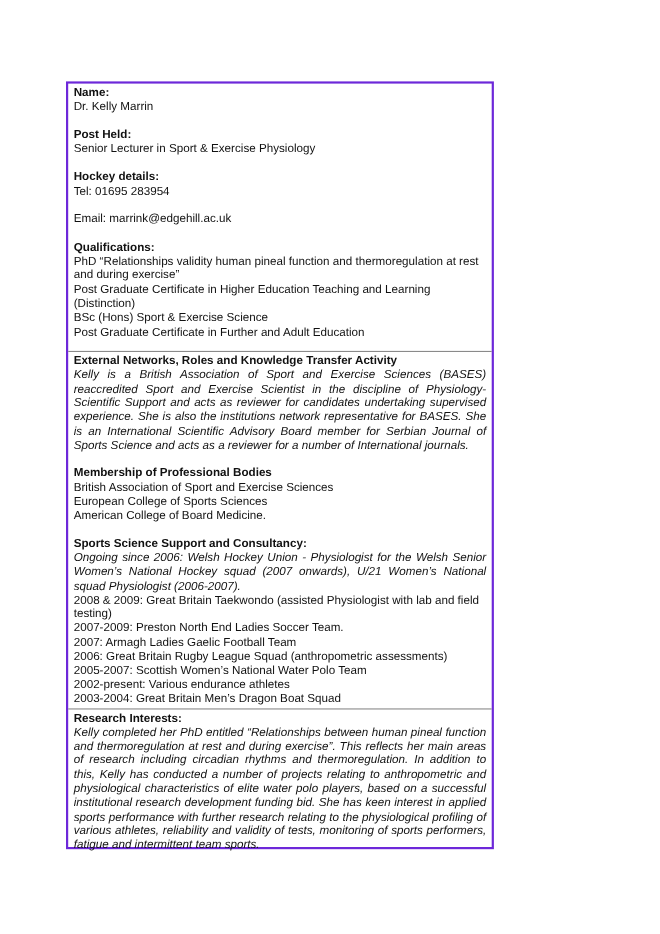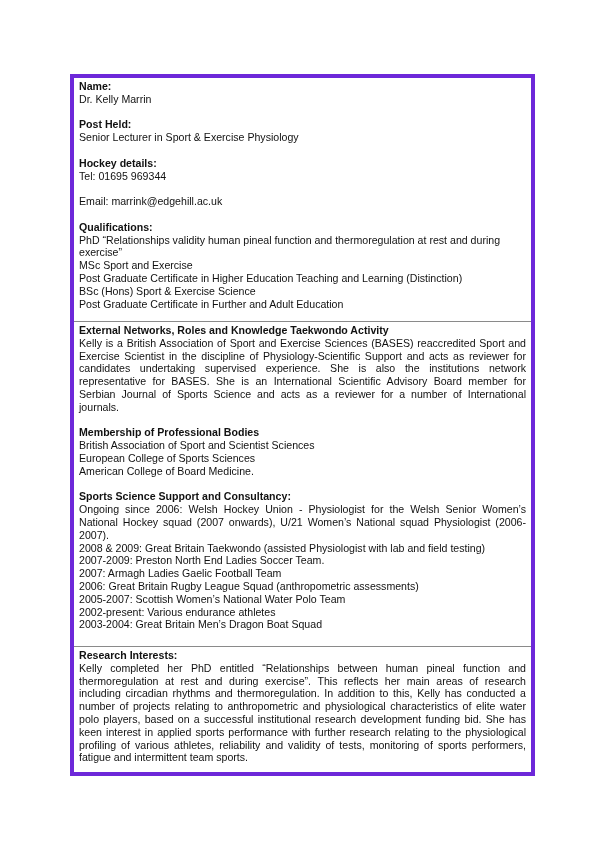--- a/index.html
+++ b/index.html
@@ -1,60 +1,59 @@
 <!DOCTYPE html>
 <html><head>
 <meta charset="utf-8">
 <style>
   html, body { margin: 0; padding: 0; background: #ffffff; }
   body { width: 600px; height: 849px; position: relative; overflow: hidden;
          font-family: "Liberation Sans", sans-serif; color: #111; }
-  .frame { position: absolute; left: 70px; top: 74px; width: 465px;
-           border: 4px solid #6d28d9; box-sizing: border-box; }
+  .frame { position: absolute; left: 60px; top: 74px; width: 389px;
+           border: 2px solid #6d28d9; box-sizing: border-box; }
   .cell { padding: 2px 5px 4px 5px; font-size: 10.6px; line-height: 12.8px; }
   .cell + .cell { border-top: 1.5px solid #8a8a8a; }
   .h { font-weight: bold; display: block; }
   .line { display: block; }
   .gap { height: 12.8px; }
-  .just { text-align: justify; }
+  .just { text-align: justify; font-style: italic; }
   .c1 { height: 237px; }
   .c2 { height: 325px; box-sizing: border-box; }
   .c3 { height: 126px; box-sizing: border-box; }
 </style>
 </head>
 <body>
 
 <div class="frame">
 
   <div class="cell c1">
     <span class="h">Name:</span>
     <span class="line">Dr. Kelly Marrin</span>
     <div class="gap"></div>
     <span class="h">Post Held:</span>
     <span class="line">Senior Lecturer in Sport &amp; Exercise Physiology</span>
     <div class="gap"></div>
     <span class="h">Hockey details:</span>
-    <span class="line">Tel: 01695 969344</span>
+    <span class="line">Tel: 01695 283954</span>
     <div class="gap"></div>
     <span class="line">Email: marrink@edgehill.ac.uk</span>
     <div class="gap"></div>
     <span class="h">Qualifications:</span>
     <span class="line">PhD “Relationships validity human pineal function and   thermoregulation at rest and during exercise”</span>
-    <span class="line">MSc Sport  and Exercise</span>
     <span class="line">Post Graduate Certificate in Higher Education Teaching and Learning (Distinction)</span>
     <span class="line">BSc (Hons) Sport &amp; Exercise Science</span>
     <span class="line">Post Graduate Certificate in Further and Adult Education</span>
   </div>
 
   <div class="cell c2">
-    <span class="h">External Networks, Roles and Knowledge Taekwondo Activity</span>
+    <span class="h">External Networks, Roles and Knowledge Transfer Activity</span>
     <div class="just">Kelly is a British Association of Sport and Exercise Sciences (BASES) reaccredited Sport and Exercise Scientist in the discipline of Physiology-Scientific Support and acts as reviewer for candidates undertaking supervised experience. She is also the institutions network representative for BASES. She is an International Scientific Advisory Board member for Serbian Journal of Sports Science and acts as a reviewer for a number of International journals.</div>
     <div class="gap"></div>
     <span class="h">Membership of Professional Bodies</span>
-    <span class="line">British Association of Sport and Scientist Sciences</span>
+    <span class="line">British Association of Sport and Exercise Sciences</span>
     <span class="line">European College of Sports Sciences</span>
     <span class="line">American College of Board Medicine.</span>
     <div class="gap"></div>
     <span class="h">Sports Science Support and Consultancy:</span>
     <div class="just">Ongoing since 2006: Welsh Hockey Union - Physiologist for the Welsh Senior Women’s National Hockey squad (2007 onwards), U/21 Women’s National squad Physiologist (2006-2007).</div>
     <span class="line">2008 &amp; 2009: Great Britain Taekwondo (assisted Physiologist with lab and field testing)</span>
     <span class="line">2007-2009: Preston North End Ladies Soccer Team.</span>
     <span class="line">2007: Armagh Ladies Gaelic Football Team</span>
     <span class="line">2006: Great Britain Rugby League Squad (anthropometric assessments)</span>
     <span class="line">2005-2007: Scottish Women’s National Water Polo Team</span>

